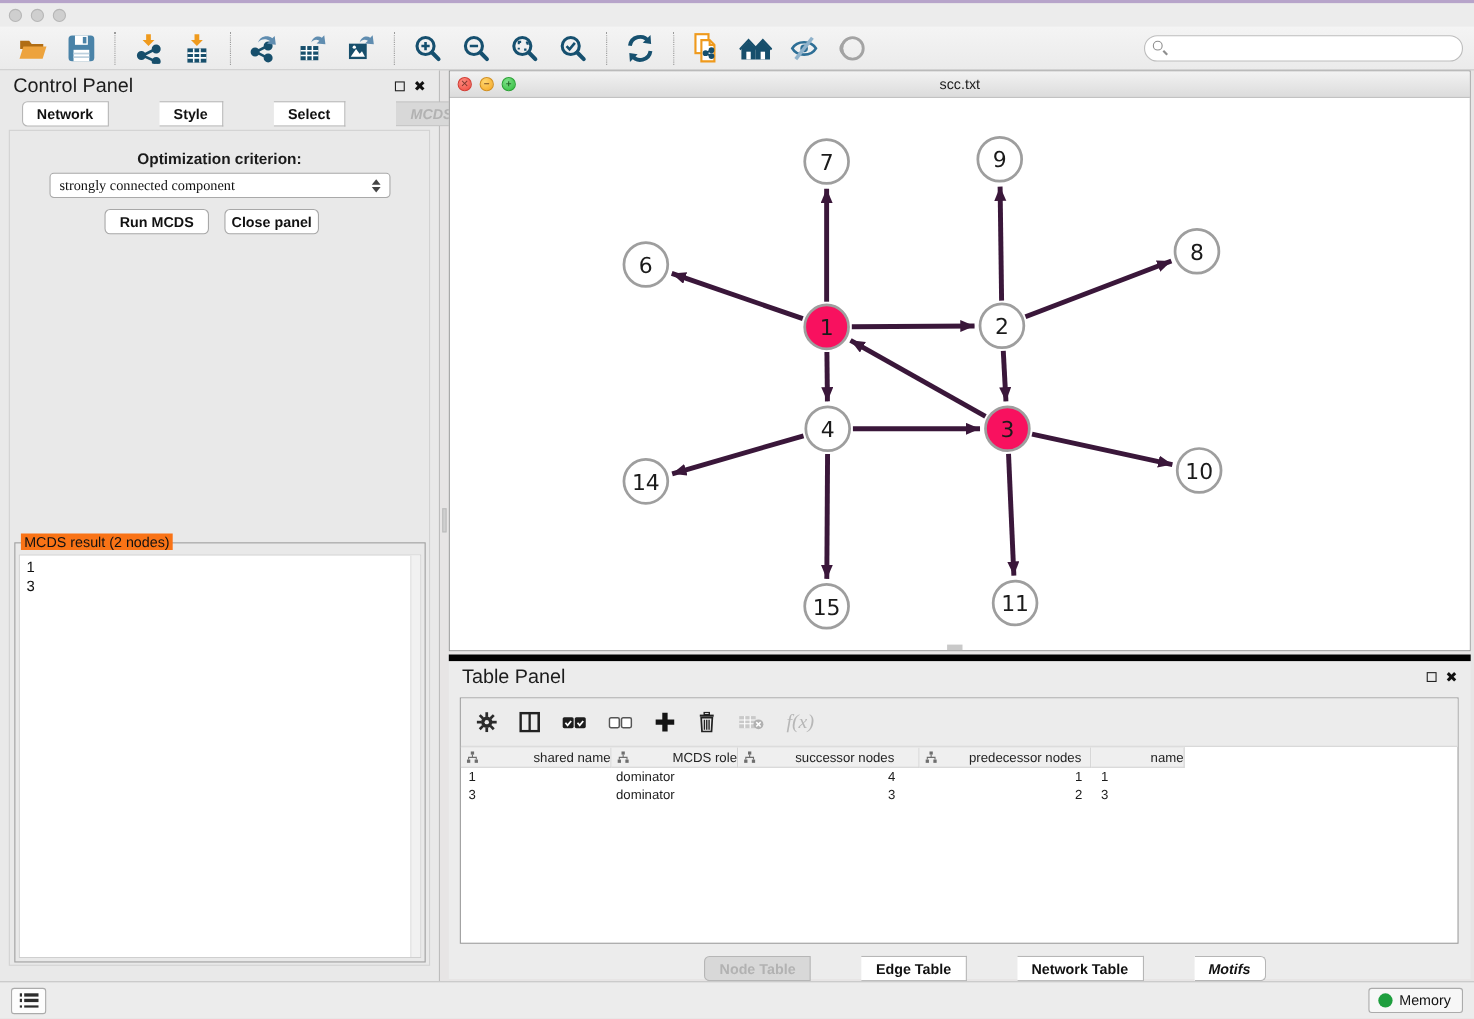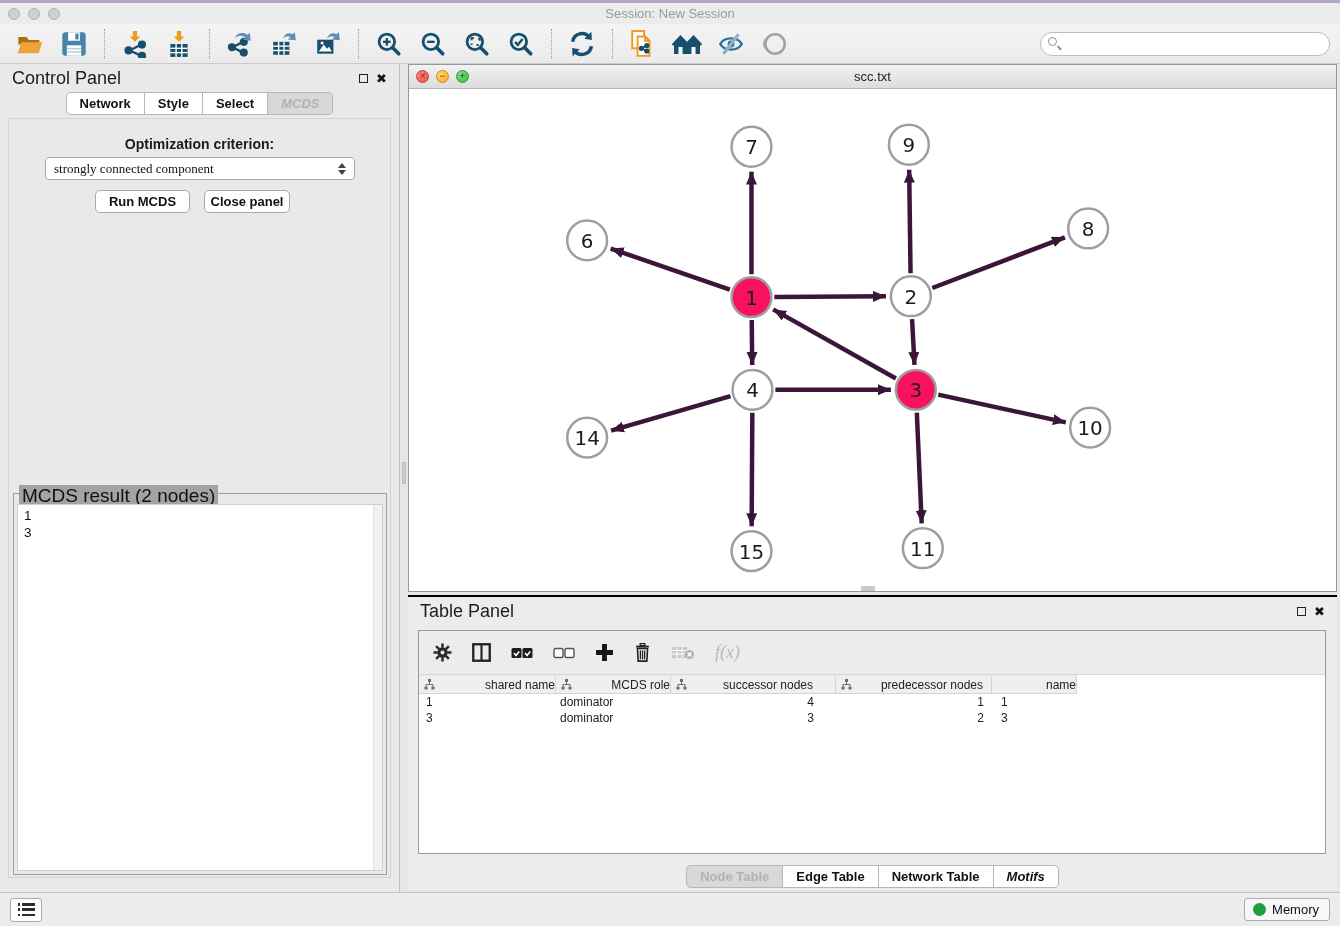--- a/index.html
+++ b/index.html
@@ -22,57 +22,57 @@
   #workspace { position:absolute; left:0; top:64px; width:1340px; height:828px; }
 
   
   #control-panel { position:absolute; left:0; top:0; width:400px; height:828px; background:#e9e9e9; border-right:1px solid #bdbdbd; }
   .panel-head { height:28px; display:flex; align-items:center; padding:0 12px; }
   .panel-head .ph-title { font-size:18px; color:#1c1c1c; }
   .ph-icons { margin-left:auto; display:flex; align-items:center; gap:8px; }
   .float-box { width:9px; height:9px; border:1.5px solid #222; display:inline-block; }
   .close-x { font-size:13px; font-weight:bold; color:#111; line-height:1; }
   .seg { display:flex; justify-content:center; }
-  .seg .seg-btn { background:#fff; border:1px solid #b6b6b6; border-left:none; padding:3px 13px; font-size:13px; font-weight:600; color:#111; white-space:nowrap; }
+  .seg .seg-btn { background:#fff; border:1px solid #b6b6b6; border-left:none; padding:3px 13px; font-size:13px; font-weight:600; color:#111; white-space:nowrap;margin-left:46px; }
   .seg .seg-btn:first-child { border-left:1px solid #b6b6b6; border-radius:5px 0 0 5px; }
   .seg .seg-btn:last-child { border-radius:0 5px 5px 0;font-style:italic; }
   .seg .seg-btn.disabled { background:#d8d8d8; color:#b2b2b2; }
   #cp-body { position:absolute; left:8px; right:8px; top:54px; bottom:14px; background:#e9e9e9; border:1px solid #d2d2d2; }
   #opt-label { position:absolute; top:17px; left:0; right:0; text-align:center; font-size:14px; font-weight:600; color:#1a1a1a; }
   #opt-select { position:absolute; top:38px; left:36px; width:310px; height:23px; background:#fff; border:1px solid #a9a9a9; border-radius:4px; display:flex; align-items:center; padding:0 8px; font-size:13px; color:#111;font-family:Liberation Serif, serif; }
   #opt-stepper { margin-left:auto; display:flex; flex-direction:column; gap:2px; }
   #opt-stepper i { display:block; width:0; height:0; border-left:4px solid transparent; border-right:4px solid transparent; }
   #opt-stepper .up { border-bottom:5px solid #444; }
   #opt-stepper .dn { border-top:5px solid #444; }
   .cp-btn { position:absolute; top:71px; height:23px; background:#fff; border:1px solid #a8a8a8; border-radius:5px; font-size:13px; font-weight:600; color:#111; display:flex; align-items:center; justify-content:center; }
   #run-btn { left:86px; width:95px; }
   #closep-btn { left:195px; width:86px; }
   #result-group { position:absolute; left:4px; width:374px; top:374px; height:382px; border:1px solid #9f9f9f; }
-  #result-legend { position:absolute; top:-9px; left:5px; background:#a3a3a3; padding:0 3px; font-size:19px; color:#111; }
+  #result-legend { position:absolute; top:-9px; left:5px; background:#f97316; padding:0 3px; font-size:13px; color:#111; }
   #result-list { position:absolute; left:3px; right:3px; top:10px; bottom:3px; background:#fff; border:1px solid #cfcfcf; font-size:13.5px; color:#111; padding:2px 0 0 6px; line-height:17px; }
   #result-scroll { position:absolute; right:0; top:0; bottom:0; width:9px; background:#f1f1f1; border-left:1px solid #e0e0e0; }
 
   
   #v-splitter { position:absolute; left:400px; top:0; width:8px; height:828px; }
   #v-splitter .grip { position:absolute; left:2px; top:398px; width:4px; height:22px; background:#cfcfcf; border:1px solid #bcbcbc; }
 
   
   #net-window { position:absolute; left:408px; top:0; width:929px; height:528px; border:1px solid #979797; background:#fff; }
   #net-titlebar { height:24px; background:linear-gradient(#f2f2f2,#dcdcdc); border-bottom:1px solid #b4b4b4; position:relative; display:flex; align-items:center; }
   .traffic { width:13px; height:13px; border-radius:50%; margin-left:7px; display:flex; align-items:center; justify-content:center; font-size:9px; font-weight:bold; color:rgba(60,20,10,.65); line-height:1; }
   .t-red { background:radial-gradient(circle at 35% 30%, #ff8a7e,#ee4b40); border:1px solid #d23b32;}
   .t-yellow { background:radial-gradient(circle at 35% 30%, #ffd66e,#f5a623); border:1px solid #d28f1e;}
   .t-green { background:radial-gradient(circle at 35% 30%, #7fe08a,#2ebd3a); border:1px solid #27a132; color:rgba(10,60,10,.7);}
   #net-title { position:absolute; left:0; right:0; text-align:center; font-size:13px; color:#1c1c1c; }
   #net-canvas { position:absolute; left:0; top:24px; right:0; bottom:0; background:#fff; }
   #graph-svg { width:100%; height:100%; font-family:"DejaVu Sans",sans-serif; }
   #canvas-handle { position:absolute; left:452px; bottom:0px; width:14px; height:5px; background:#c9c9c9; }
 
   
-  #table-panel { position:absolute; left:408px; top:531px; width:929px; height:295px; background:#ececec; border-top:2px solid #000000; }
+  #table-panel { position:absolute; left:408px; top:531px; width:929px; height:295px; background:#ececec; border-top:6px solid #000000; }
   #table-box { position:absolute; left:10px; top:33px; width:908px; height:224px; border:1px solid #9a9a9a; background:#fff; display:flex; flex-direction:column; }
   #table-toolbar { height:44px; background:#ececec; border-bottom:1px solid #d6d6d6; display:flex; align-items:center; padding-left:14px; gap:20px; flex:none; }
   .tt-btn { display:flex; justify-content:center; }
   #fx-label { font-family:"Liberation Serif","DejaVu Serif",serif; font-style:italic; font-size:18px; color:#b7b7b7; }
   #thead { display:flex; height:19px; flex:none; }
   .th { background:#efefef; border-right:1px solid #d4d4d4; border-bottom:1px solid #d4d4d4; border-top:1px solid #e8e8e8; display:flex; align-items:center; font-size:12px; color:#222; position:relative; justify-content:flex-end; }
   .th .th-icon { position:absolute; left:5px; top:3px; }
   .trow { display:flex; height:16px; font-size:12px; color:#1c1c1c; flex:none; }
   .td { padding:1px 0 0 0; white-space:nowrap; overflow:hidden; }
   .c0 { width:137px; padding-left:7px; }
@@ -94,21 +94,20 @@
 </style>
 </head>
 <body>
 
 <div id="top-strip"></div>
 
 <div id="titlebar">
   <span class="mac-dot"></span>
   <span class="mac-dot"></span>
   <span class="mac-dot"></span>
-  <span id="app-title">Session: New Session</span>
 </div>
 
 <div id="toolbar">
   <span class="tb-btn">
     <svg width="28" height="26" viewBox="0 0 24 22">
       <path d="M2,5 h7 l2,2.5 h9 v4 H2 Z" fill="#b06d14"></path>
       <path d="M1.5,19 L4.5,9.5 H22.5 L19.5,19 Z" fill="#eda33d"></path>
     </svg>
   </span>
   <span class="tb-btn">

